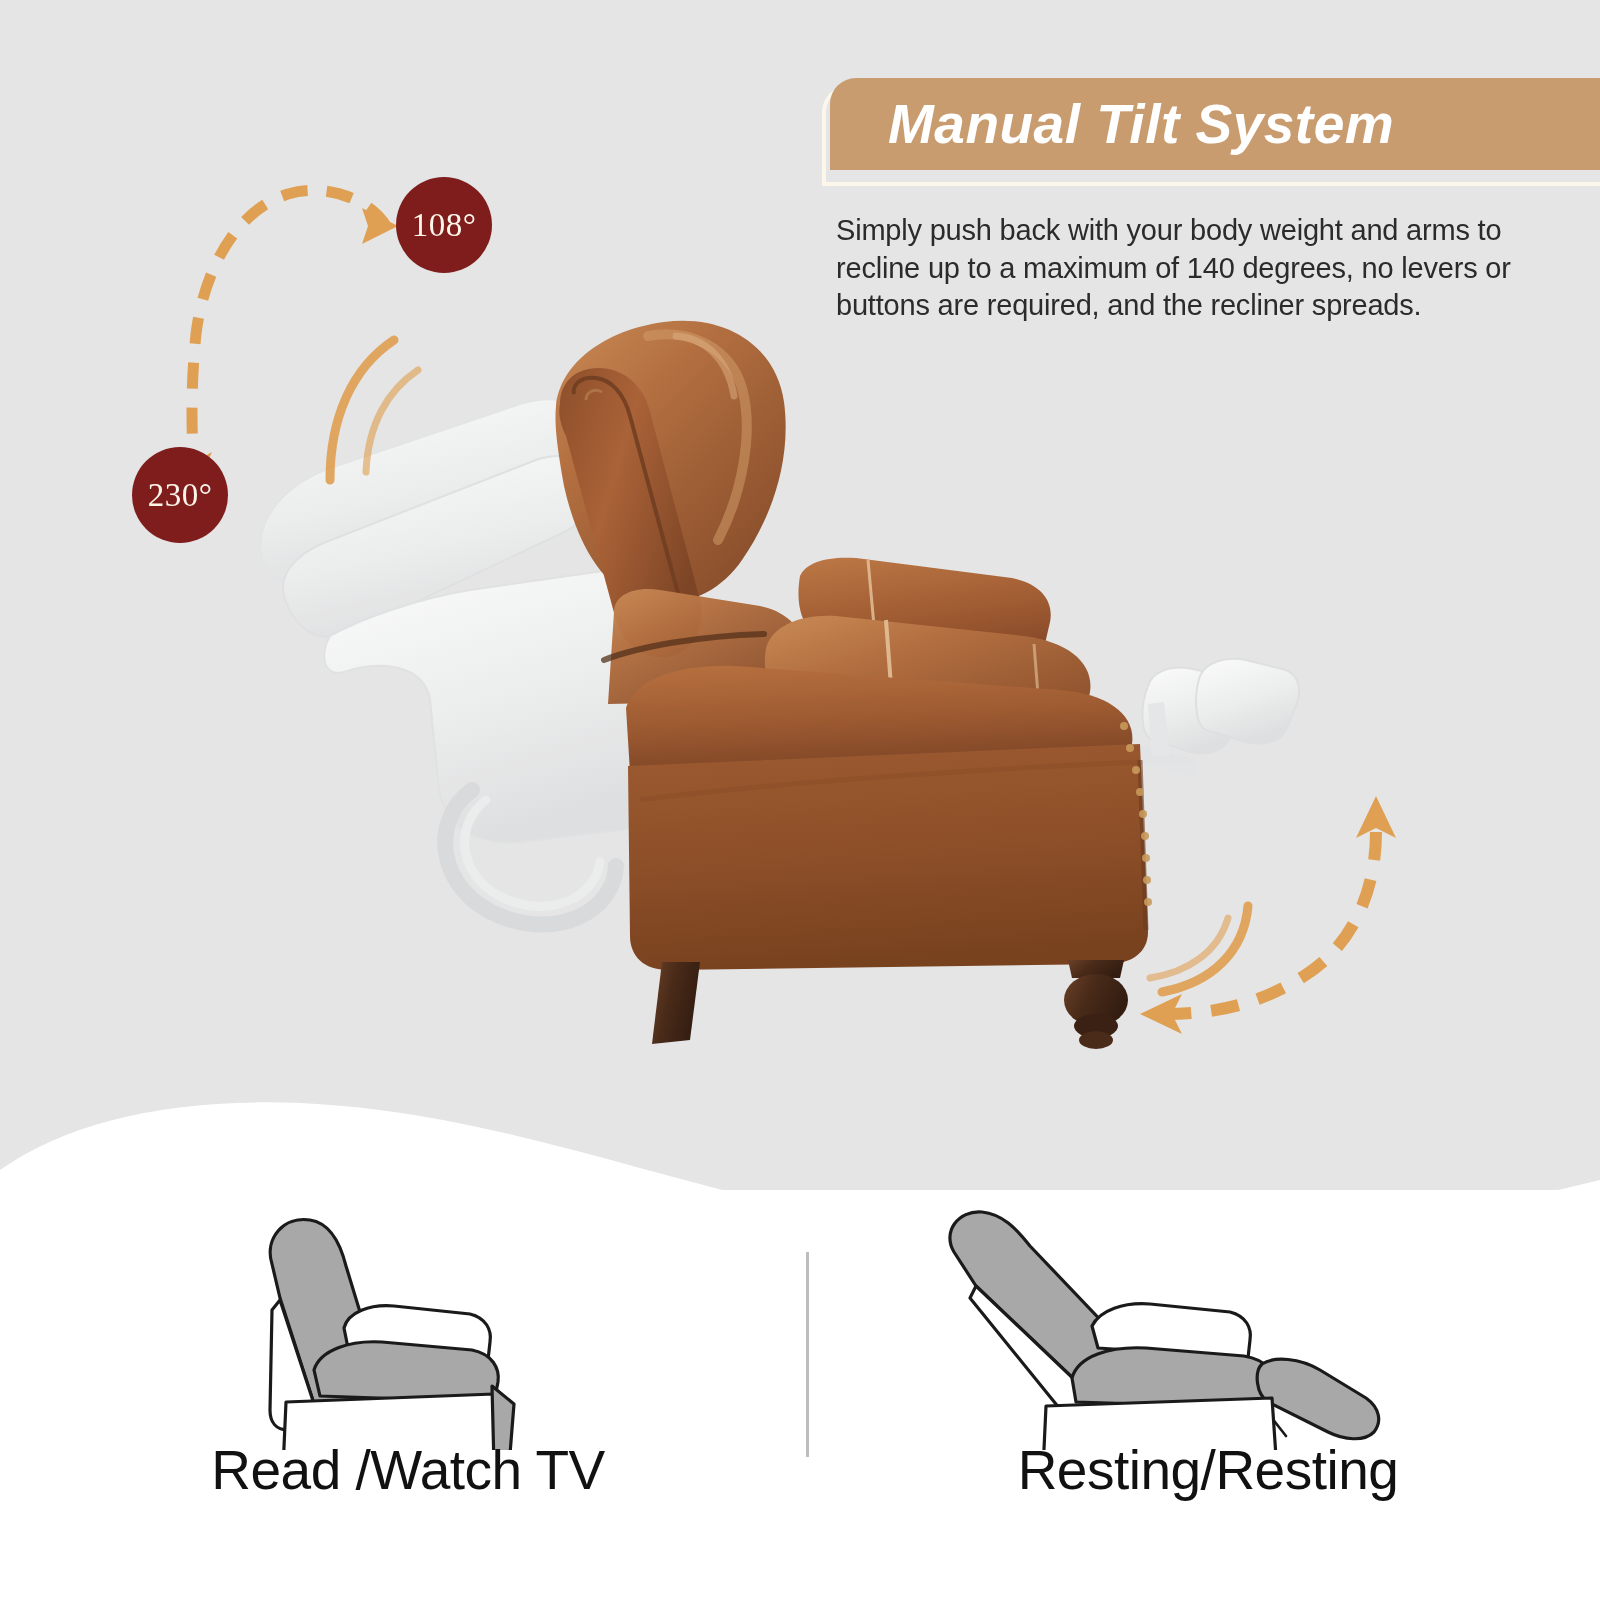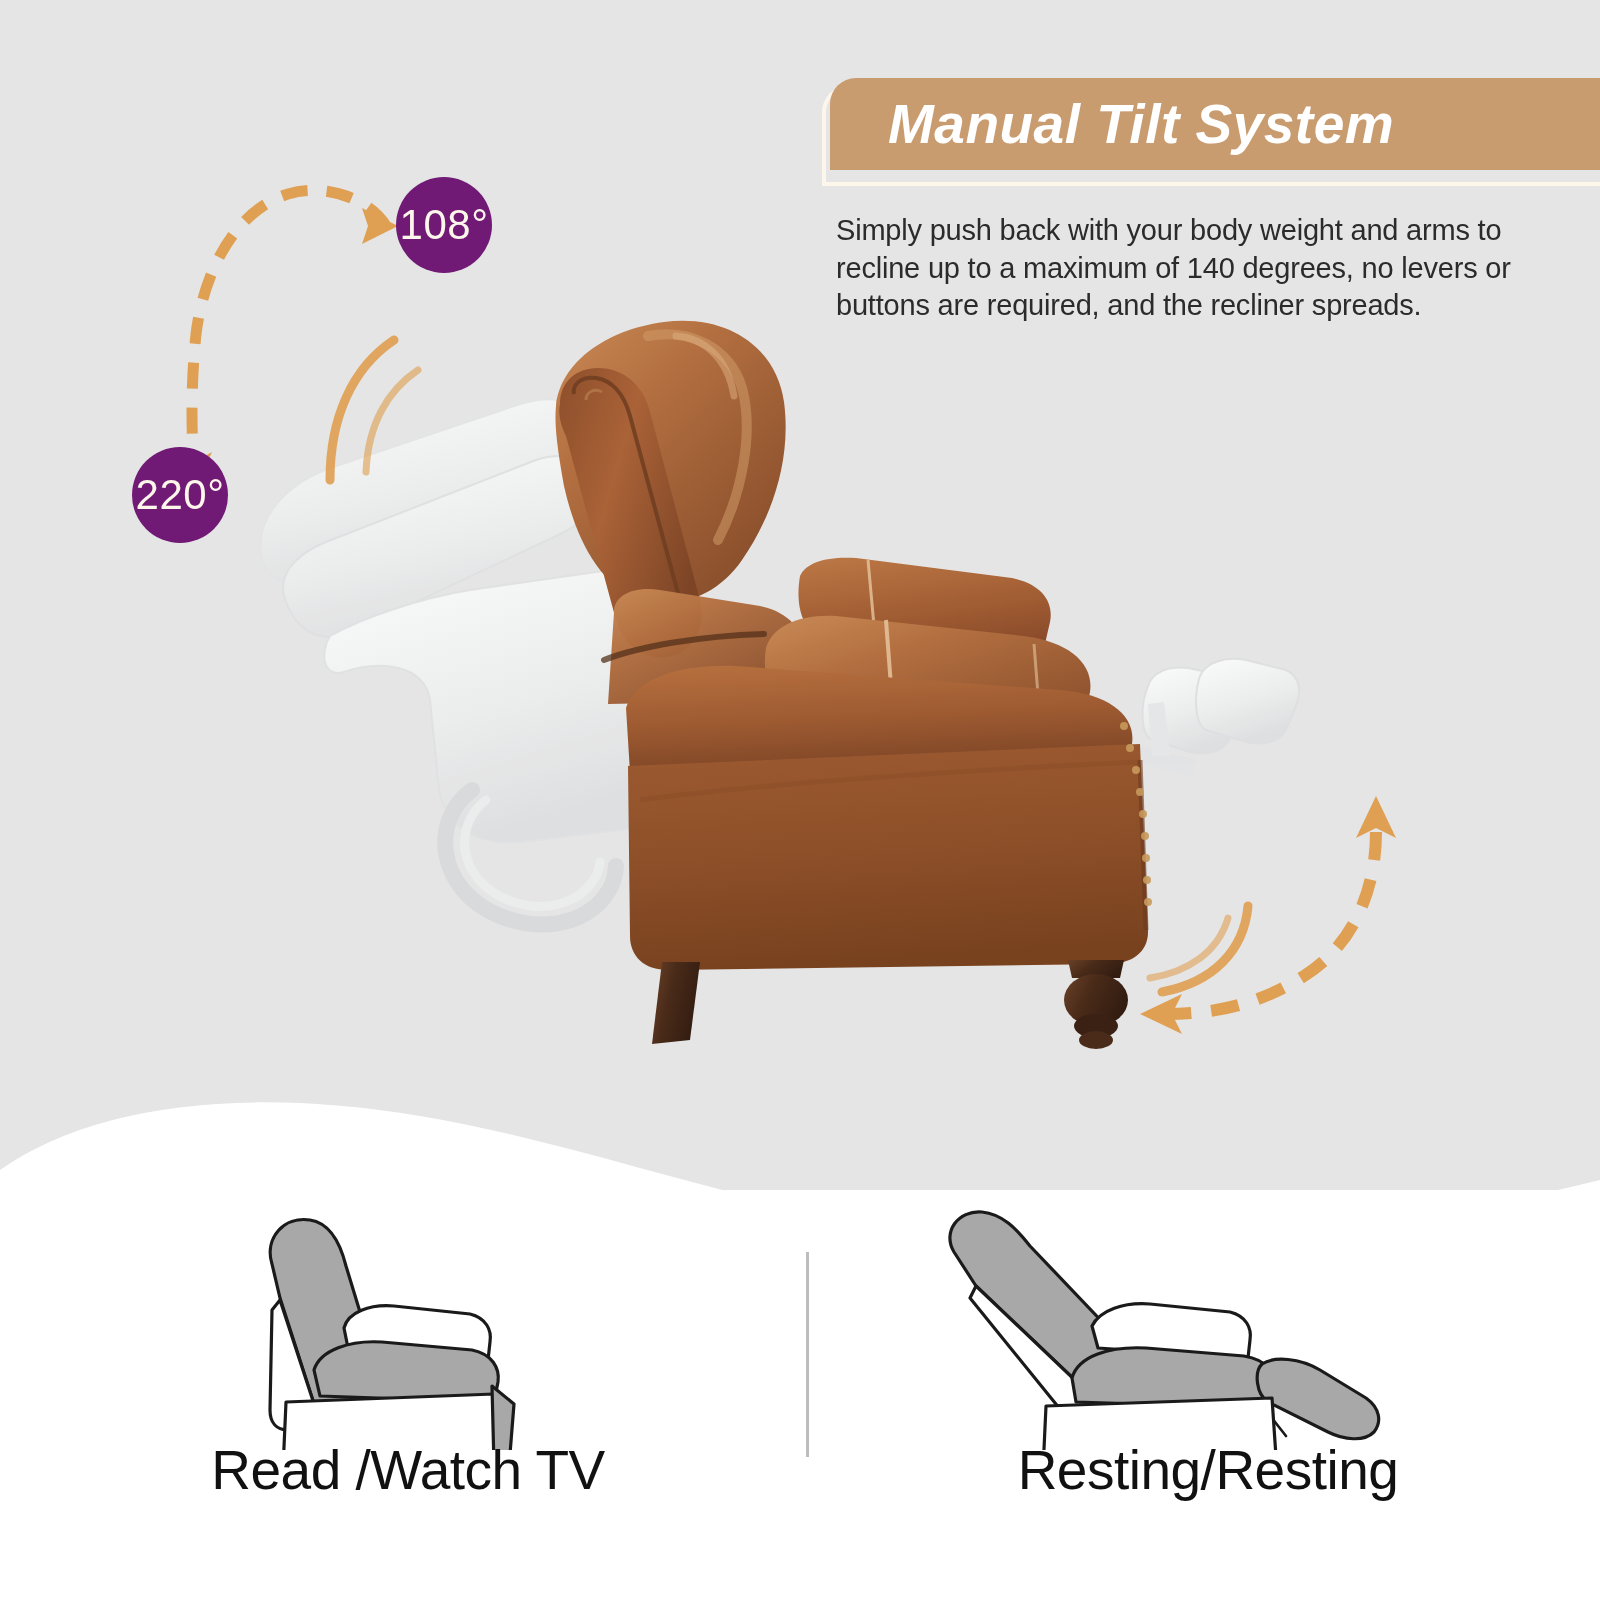--- a/index.html
+++ b/index.html
@@ -87,27 +87,28 @@
     line-height: 1.30;
     letter-spacing: -0.2px;
   }
 
   
   .badge {
     position: absolute;
     width: 96px;
     height: 96px;
     border-radius: 50%;
-    background: #701a75;
+    background: #7f1d1d;
     display: flex;
     align-items: center;
     justify-content: center;
     color: #fdf6ea;
-    font-size: 42px;
+    font-size: 33px;
     letter-spacing: 0.5px;
+    font-family: Liberation Serif, serif;
   }
   #badge-108 { left: 396px; top: 177px; }
   #badge-140 { left: 132px; top: 447px; }
 
   
   .arrows-svg {
     position: absolute;
     left: 0; top: 0;
     width: 1600px;
     height: 1200px;
@@ -323,21 +324,21 @@
         <path d="M1376 796 L1356 838 L1376 828 L1396 838 Z" fill="#dfa053"></path>
 
         <path d="M1140 1014 L1182 994 L1172 1014 L1182 1034 Z" fill="#dfa053"></path>
 
         <path d="M1248 906 C1244 950 1214 982 1162 992" fill="none" stroke="#dfa053" stroke-width="9" stroke-linecap="round" opacity="0.92"></path>
         <path d="M1228 918 C1218 952 1188 972 1150 978" fill="none" stroke="#dfa053" stroke-width="7" stroke-linecap="round" opacity="0.6"></path>
       </g>
     </svg>
 
     <div class="badge" id="badge-108">108°</div>
-    <div class="badge" id="badge-140">220°</div>
+    <div class="badge" id="badge-140">230°</div>
 
     <div class="banner-wrap">
       <div class="banner-outline"></div>
       <div class="banner-fill">
         <span class="banner-title">Manual Tilt System</span>
       </div>
     </div>
 
     <div class="desc">Simply push back with your body weight and arms to recline up to a maximum of 140 degrees, no levers or buttons are required, and the recliner spreads.</div>
 

